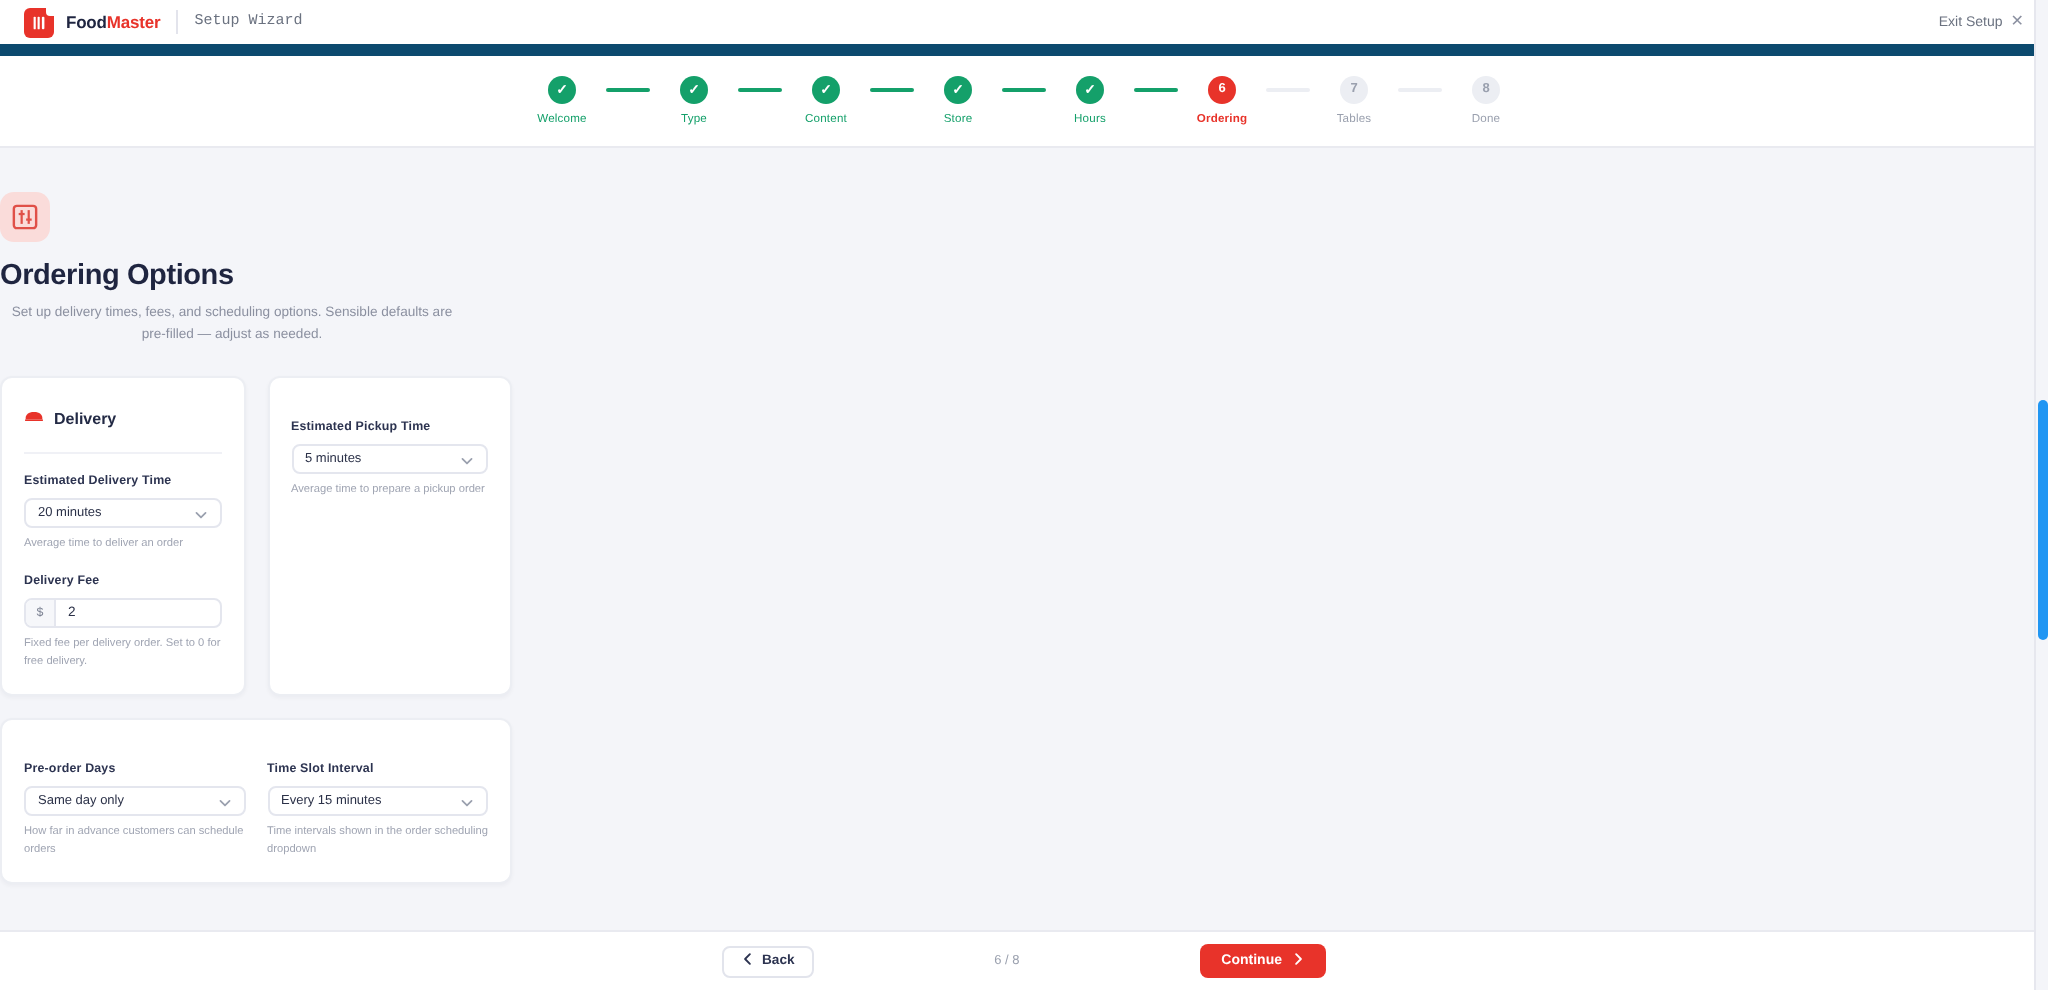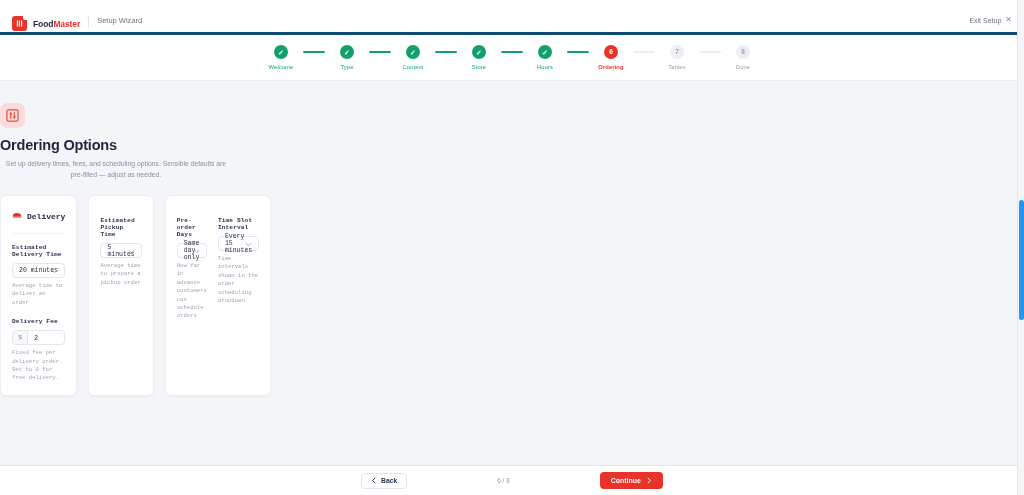--- a/index.html
+++ b/index.html
@@ -13,23 +13,23 @@
     width: 1024px; height: 495px;
     display: flex; flex-direction: column;
     position: relative;
     background: #f4f5f9;
   }
 
   
   .topbar {
     height: 28px;
     background: #ffffff;
-    border-bottom: 3px solid #0c4a6e;
-    display: flex; align-items: flex-start;
-    padding: 16px 12px;
+    border-bottom: 6px solid #0c4a6e;
+    display: flex; align-items: center;
+    padding: 4px 12px;
     flex: 0 0 28px;
   }
   .brand { display: flex; align-items: center; gap: 6px; }
   .logo-mark {
     width: 15px; height: 15px;
     background: #e8332a;
     border-radius: 3px;
     display: flex; align-items: center; justify-content: center;
     position: relative;
   }
@@ -37,21 +37,21 @@
   .logo-fold {
     position:absolute; top:0; right:0;
     width:4px; height:4px;
     background:#ffffff;
     border-bottom-left-radius:2px;
   }
   .logo-text { font-size: 8.5px; font-weight: bold; letter-spacing: -0.1px; }
   .logo-text .a { color: #1f2540; }
   .logo-text .b { color: #e8332a; }
   .vdiv { width: 1px; height: 12px; background: #e3e4ec; margin: 0 8px; }
-  .wizard-name { font-size: 7.5px; color: #6b7280; }
+  .wizard-name { font-size: 7.5px; color: #6b7280; font-family: Liberation Mono, monospace; }
   .spacer { flex: 1; }
   .exit {
     display: flex; align-items: center; gap: 4px;
     font-size: 7px; color: #6b7280;
     cursor: pointer;
   }
   .exit .x { font-size: 8px; color: #8b90a0; line-height: 1; }
 
   
   .stepper-wrap {
@@ -101,21 +101,21 @@
   .page-sub {
     margin-top: 6px;
     font-size: 6.8px; color: #8b90a0;
     text-align: center; max-width: 232px; line-height: 1.55;
   }
 
   
   .cards {
     margin-top: 15px;
     width: 256px;
-    display: flex; flex-direction: row; gap: 11px; font-family: Liberation Mono, monospace;
+    display: flex; flex-direction: column; gap: 11px;
   }
   .row { display: flex; gap: 11px; }
   .card {
     background: #ffffff;
     border: 1px solid #eceef3;
     border-radius: 6px;
     padding: 11px 11px 12px 11px;
     box-shadow: 0 1px 2px rgba(22,26,51,0.04);
   }
   .card.half { flex: 1 1 0; }

